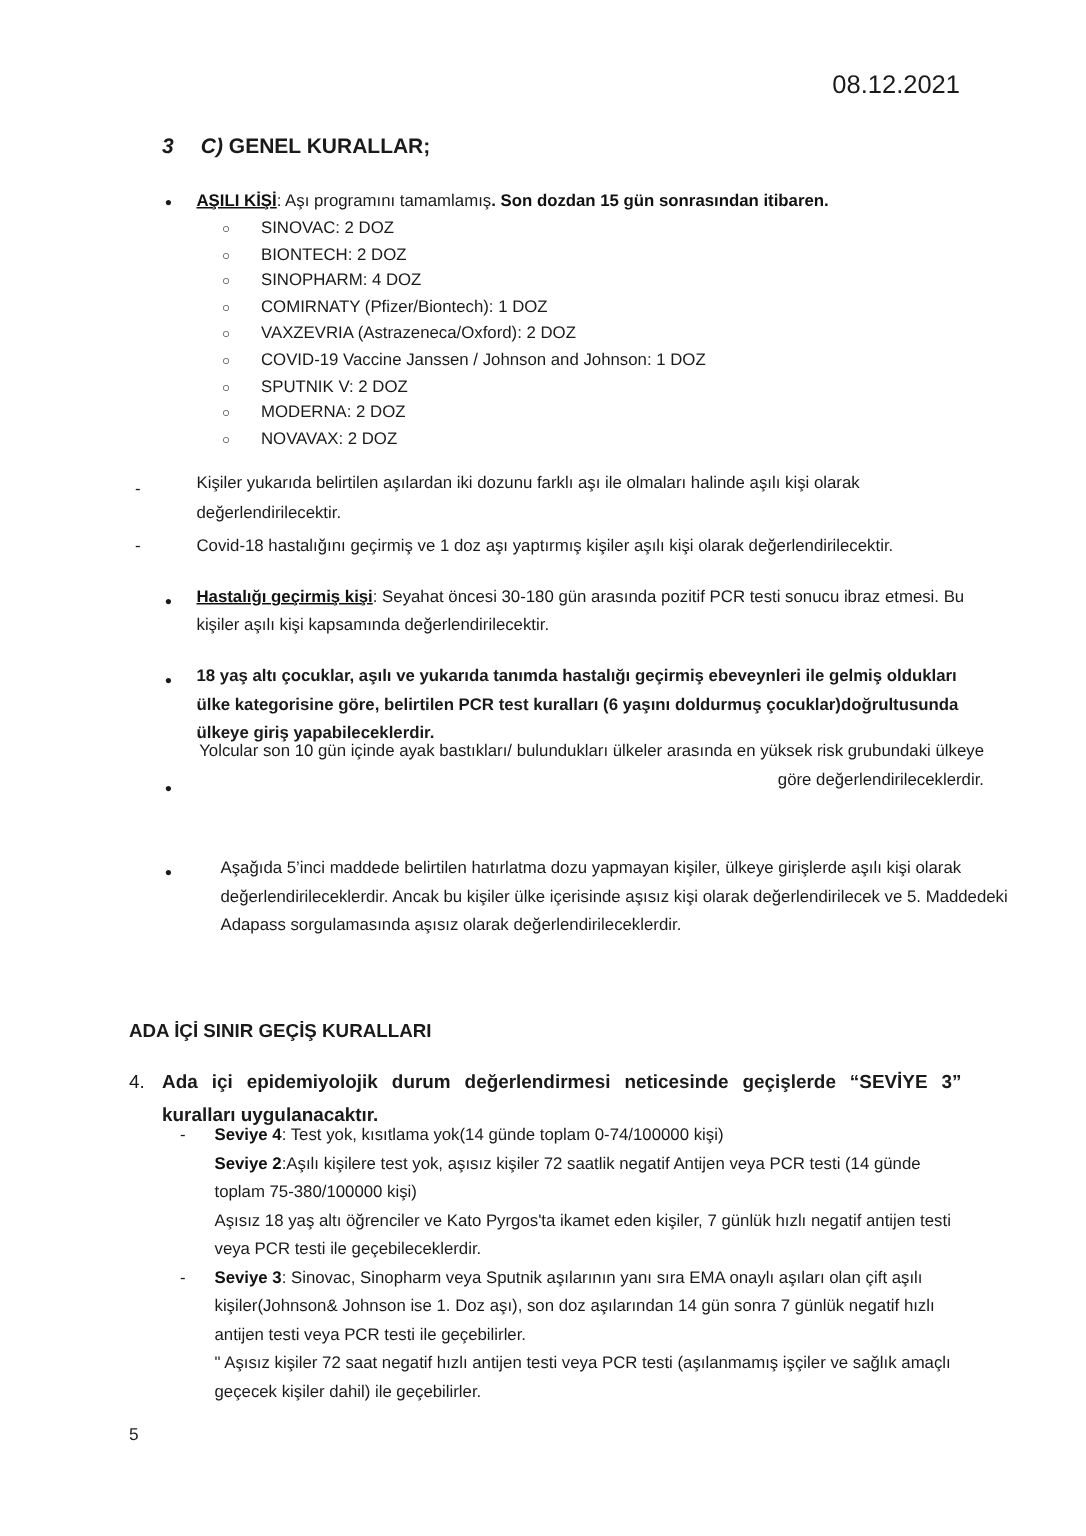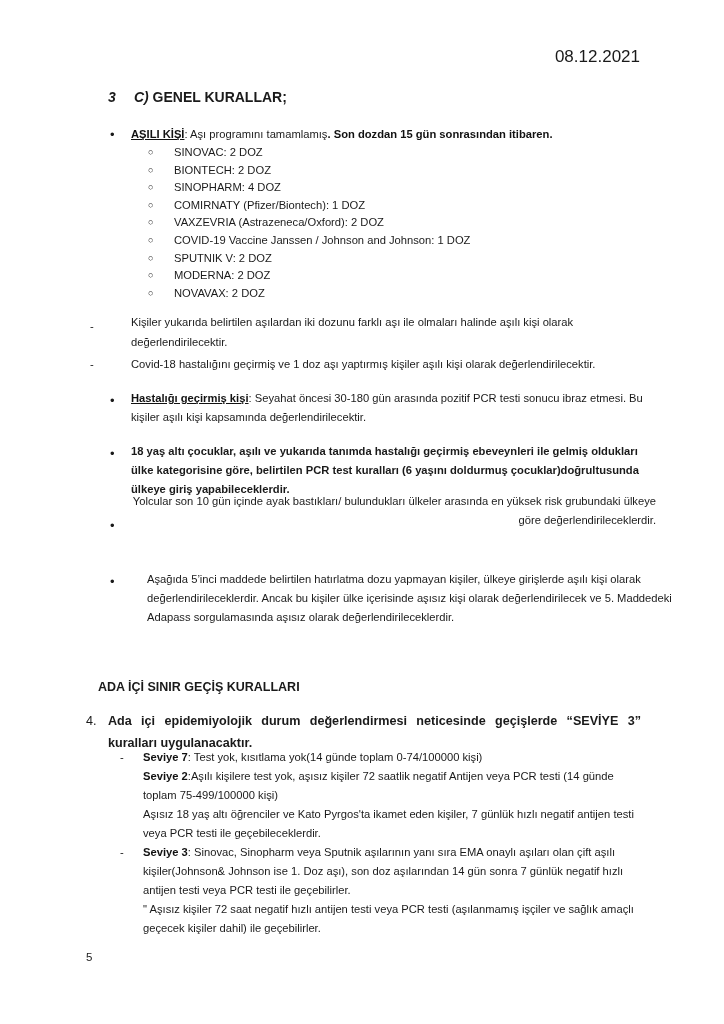--- a/index.html
+++ b/index.html
@@ -11,21 +11,21 @@
   .h3 .num { font-style: italic; display: inline-block; width: 22px; }
   .h3 .cj { font-style: italic; }
   .bul { position: absolute; left: 110px; font-size: 13px; line-height: 1; }
   .para { position: absolute; left: 131px; width: 525px; line-height: 21px; }
   .sub { position: absolute; left: 148px; line-height: 17.6px; }
   .sub .o { position: absolute; left: 0; font-size: 9px; }
   .sub .t { position: absolute; left: 26px; white-space: nowrap; }
   .dash { position: absolute; left: 90px; }
   b { font-weight: bold; color: #111; }
   .u { text-decoration: underline; }
-  .h-ada { left: 86px; top: 680px; font-size: 12.5px; font-weight: bold; margin-left: 12px; }
+  .h-ada { left: 86px; top: 680px; font-size: 12.5px; font-weight: bold; }
   .item4 { left: 86px; top: 710px; width: 555px; font-size: 12.6px; line-height: 22px; }
   .item4 .n { position: absolute; left: 0; font-weight: normal; }
   .item4 .txt { margin-left: 22px; text-align: justify; text-align-last: left; font-weight: bold; }
   .lvl { position: absolute; left: 143px; width: 497px; line-height: 19px; }
   .lvldash { position: absolute; left: 120px; }
   .pagenum { left: 86px; top: 951px; font-size: 11.5px; }
 </style>
 </head>
 <body>
 
@@ -102,25 +102,25 @@
 
 <div class="abs h-ada">ADA İÇİ SINIR GEÇİŞ KURALLARI</div>
 
 <div class="abs item4">
   <span class="n">4.</span>
   <div class="txt">Ada içi epidemiyolojik durum değerlendirmesi neticesinde geçişlerde “SEVİYE 3” kuralları uygulanacaktır.</div>
 </div>
 
 <span class="lvldash" style="top:751px">-</span>
 <div class="lvl" style="top:748px">
-  <b>Seviye 7</b><span>: Test yok, kısıtlama yok(14 günde toplam 0-74/100000 kişi)</span>
+  <b>Seviye 4</b><span>: Test yok, kısıtlama yok(14 günde toplam 0-74/100000 kişi)</span>
 </div>
 
 <div class="lvl" style="top:767px">
-  <b>Seviye 2</b><span>:Aşılı kişilere test yok, aşısız kişiler  72 saatlik negatif Antijen veya PCR testi (14 günde toplam 75-499/100000 kişi)</span>
+  <b>Seviye 2</b><span>:Aşılı kişilere test yok, aşısız kişiler  72 saatlik negatif Antijen veya PCR testi (14 günde toplam 75-380/100000 kişi)</span>
 </div>
 <div class="lvl" style="top:805px">Aşısız 18 yaş altı öğrenciler ve Kato Pyrgos'ta ikamet eden kişiler, 7 günlük hızlı negatif antijen testi veya PCR testi ile geçebileceklerdir.</div>
 
 <span class="lvldash" style="top:846px">-</span>
 <div class="lvl" style="top:843px">
   <b>Seviye 3</b><span>: Sinovac, Sinopharm veya Sputnik aşılarının yanı sıra EMA onaylı aşıları olan çift aşılı kişiler(Johnson&amp; Johnson ise 1. Doz aşı), son doz aşılarından 14 gün sonra 7 günlük  negatif hızlı antijen testi veya PCR testi ile geçebilirler.</span>
 </div>
 <div class="lvl" style="top:900px">" Aşısız kişiler 72 saat negatif hızlı antijen testi veya PCR testi (aşılanmamış işçiler ve sağlık amaçlı geçecek kişiler dahil) ile geçebilirler.</div>
 
 <div class="abs pagenum">5</div>

